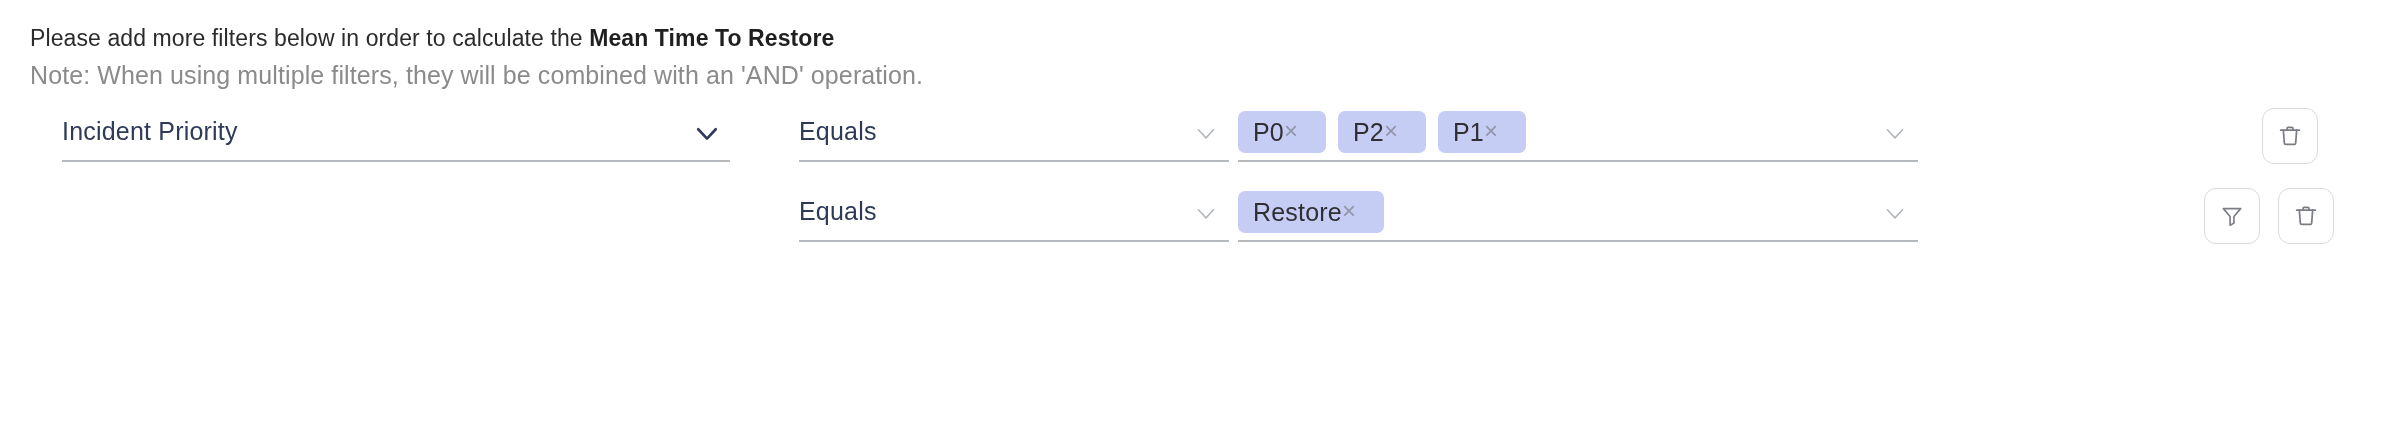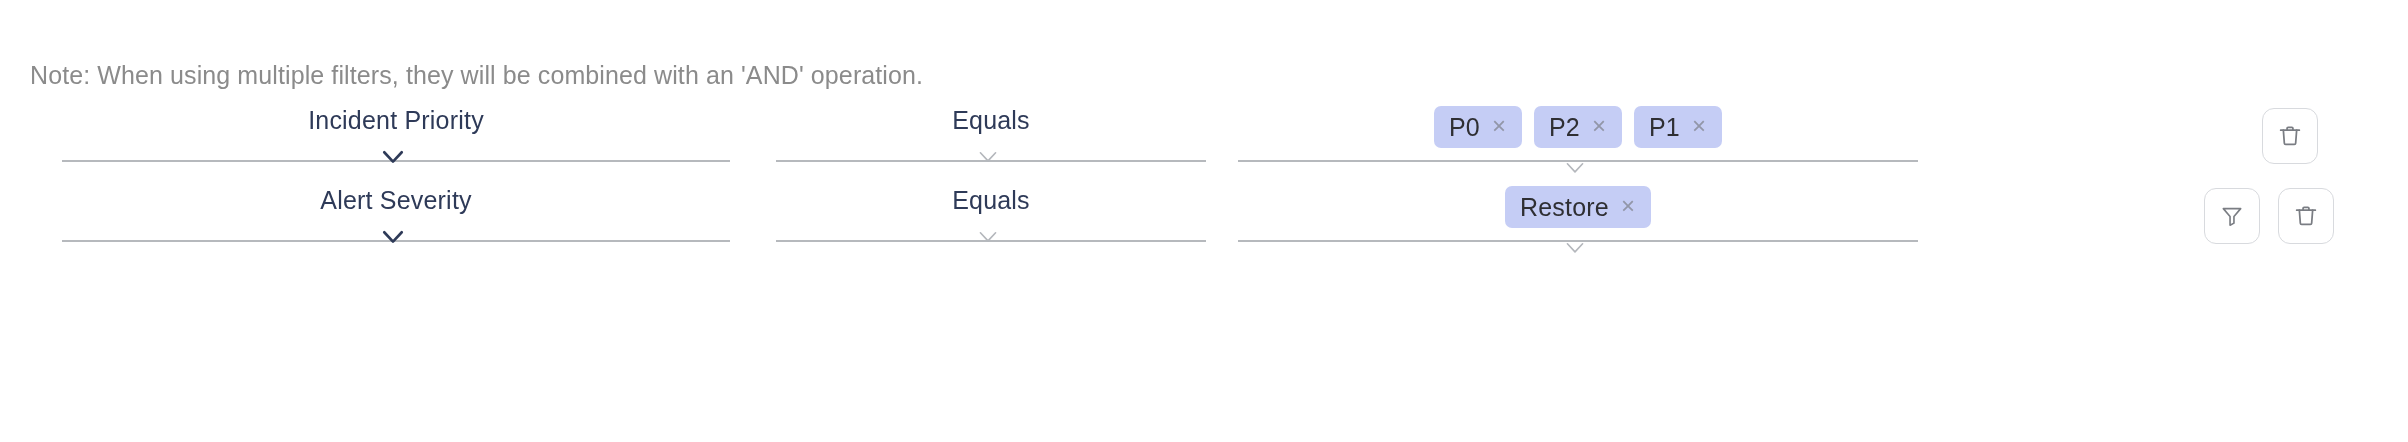--- a/index.html
+++ b/index.html
@@ -25,60 +25,63 @@
     color: #8b8b8b; letter-spacing: .1px; white-space: nowrap;
   }
 
   
   .rows { position: absolute; left: 0; top: 96px; width: 2408px; }
   .filter-row { position: relative; height: 80px; width: 2408px; }
 
   .field {
     position: absolute; top: 10px; height: 56px;
     border-bottom: 2px solid #b6b9bd;
-    display: flex; align-items: center; flex-direction: column;
+    display: flex; align-items: center;
   }
   .field.f-attr  { left: 62px;  width: 668px; }
-  .field.f-op    { left: 776px; width: 430px; }
+  .field.f-op    { left: 799px; width: 430px; }
   .field.f-val   { left: 1238px; width: 680px; }
 
   .field-text {
     font-size: 25px; color: #2e3a58; letter-spacing: .2px;
     white-space: nowrap; flex: 1 1 auto; padding-bottom: 4px;
   }
 
   .chev { flex: 0 0 auto; display: flex; align-items: center; justify-content: center;
           width: 34px; height: 34px; margin-right: 6px; }
   .chev svg { display: block; }
 
   
   .chips { display: flex; align-items: center; gap: 12px; flex: 1 1 auto;
            padding-bottom: 2px; }
   .chip {
-    display: inline-flex; align-items: center; gap: 12px;
+    display: inline-flex; align-items: center; 
     background: #c5cdf5; border-radius: 7px;
-    height: 42px; padding: 0 16px 0 15px;
+    height: 42px; padding: 0 28px 0 15px;
   }
   .chip-label { font-size: 25px; color: #2f2f33; letter-spacing: .2px; white-space: nowrap; }
   .chip-x { font-size: 24px; color: #9296a8; line-height: 1; padding-bottom: 2px; }
 
   
   .actions { position: absolute; top: 12px; display: flex; align-items: center; gap: 18px; }
   .icon-btn {
     width: 56px; height: 56px; border: 1.6px solid #d8dade;
     border-radius: 12px; background: #fff;
     display: flex; align-items: center; justify-content: center;
   }
   .icon-btn svg { display: block; }
 </style>
 </head>
 <body>
 
 <div class="page">
 
+  <div class="headline">
+    <span>Please add more filters below in order to calculate the </span><span class="strong">Mean Time To Restore</span>
+  </div>
 
   <div class="note">Note: When using multiple filters, they will be combined with an 'AND' operation.</div>
 
   <div class="rows">
 
     <div class="filter-row">
 
       <div class="field f-attr">
         <span class="field-text">Incident Priority</span>
         <span class="chev">
@@ -125,28 +128,20 @@
             <path d="M4 7h16"></path>
             <path d="M9.5 7V5.4a.9.9 0 0 1 .9-.9h3.2a.9.9 0 0 1 .9.9V7"></path>
             <path d="M6.3 7l.85 11.2a1.1 1.1 0 0 0 1.1 1.05h7.5a1.1 1.1 0 0 0 1.1-1.05L17.7 7"></path>
           </svg>
         </div>
       </div>
     </div>
 
     <div class="filter-row">
 
-      <div class="field f-attr">
-        <span class="field-text">Alert Severity</span>
-        <span class="chev">
-          <svg width="30" height="30" viewBox="0 0 24 24" fill="none" stroke="#2e3a58" stroke-width="2.1" stroke-linecap="round" stroke-linejoin="round">
-            <polyline points="5,9 12,16.5 19,9"></polyline>
-          </svg>
-        </span>
-      </div>
 
       <div class="field f-op">
         <span class="field-text">Equals</span>
         <span class="chev">
           <svg width="26" height="26" viewBox="0 0 24 24" fill="none" stroke="#b4b7bc" stroke-width="1.5" stroke-linecap="round" stroke-linejoin="round">
             <polyline points="5,9 12,16.5 19,9"></polyline>
           </svg>
         </span>
       </div>
 

